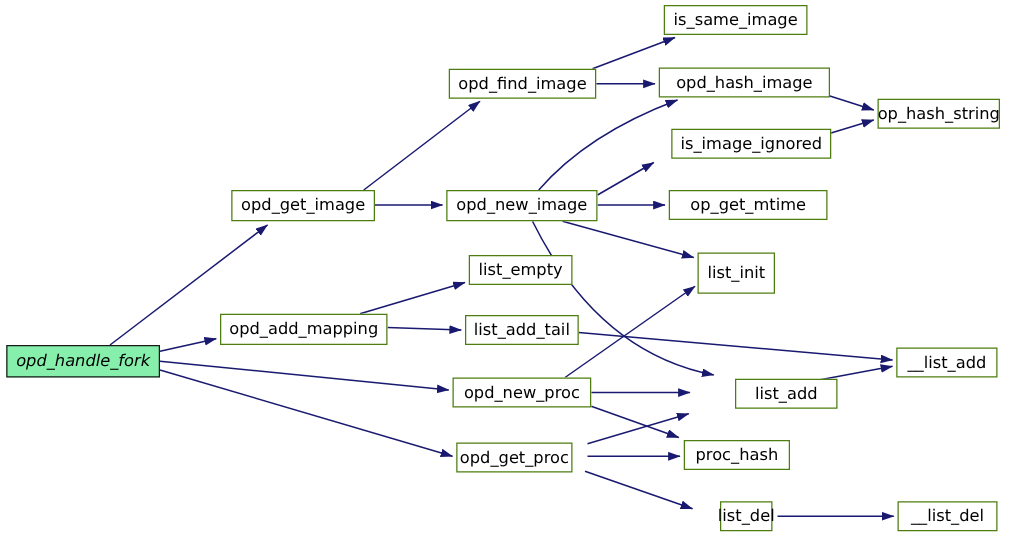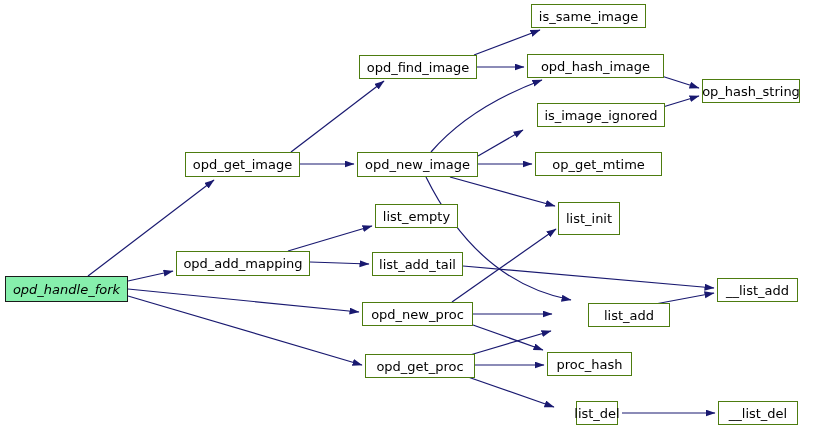--- a/index.html
+++ b/index.html
@@ -98,18 +98,18 @@
       <div class="node" style="left: 702px; top: 79px; width: 98px; height: 24px;">op_hash_string</div>
       <div class="node" style="left: 537px; top: 103px; width: 128px; height: 24px;">is_image_ignored</div>
       <div class="node" style="left: 357px; top: 152px; width: 121px; height: 25px;">opd_new_image</div>
       <div class="node" style="left: 535px; top: 152px; width: 127px; height: 24px;">op_get_mtime</div>
       <div class="node" style="left: 375px; top: 204px; width: 83px; height: 24px;">list_empty</div>
       <div class="node" style="left: 372px; top: 252px; width: 91px; height: 24px;">list_add_tail</div>
       <div class="node" style="left: 558px; top: 202px; width: 62px; height: 33px;">list_init</div>
       <div class="node" style="left: 362px; top: 302px; width: 111px; height: 24px;">opd_new_proc</div>
       <div class="node" style="left: 555px; top: 303px; width: 82px; height: 24px; margin-left: 33px;">list_add</div>
       <div class="node" style="left: 717px; top: 278px; width: 81px; height: 24px;">__list_add</div>
-      <div class="node" style="left: 365px; top: 354px; width: 110px; height: 24px;">opd_get_proc</div>
+      <div class="node" style="left: 365px; top: 354px; width: 93px; height: 24px;">opd_get_proc</div>
       <div class="node" style="left: 547px; top: 352px; width: 85px; height: 24px;">proc_hash</div>
       <div class="node" style="left: 576px; top: 401px; width: 42px; height: 24px;">list_del</div>
       <div class="node" style="left: 718px; top: 401px; width: 80px; height: 24px;">__list_del</div>
     </div>
 </div>
 
 </body></html>

